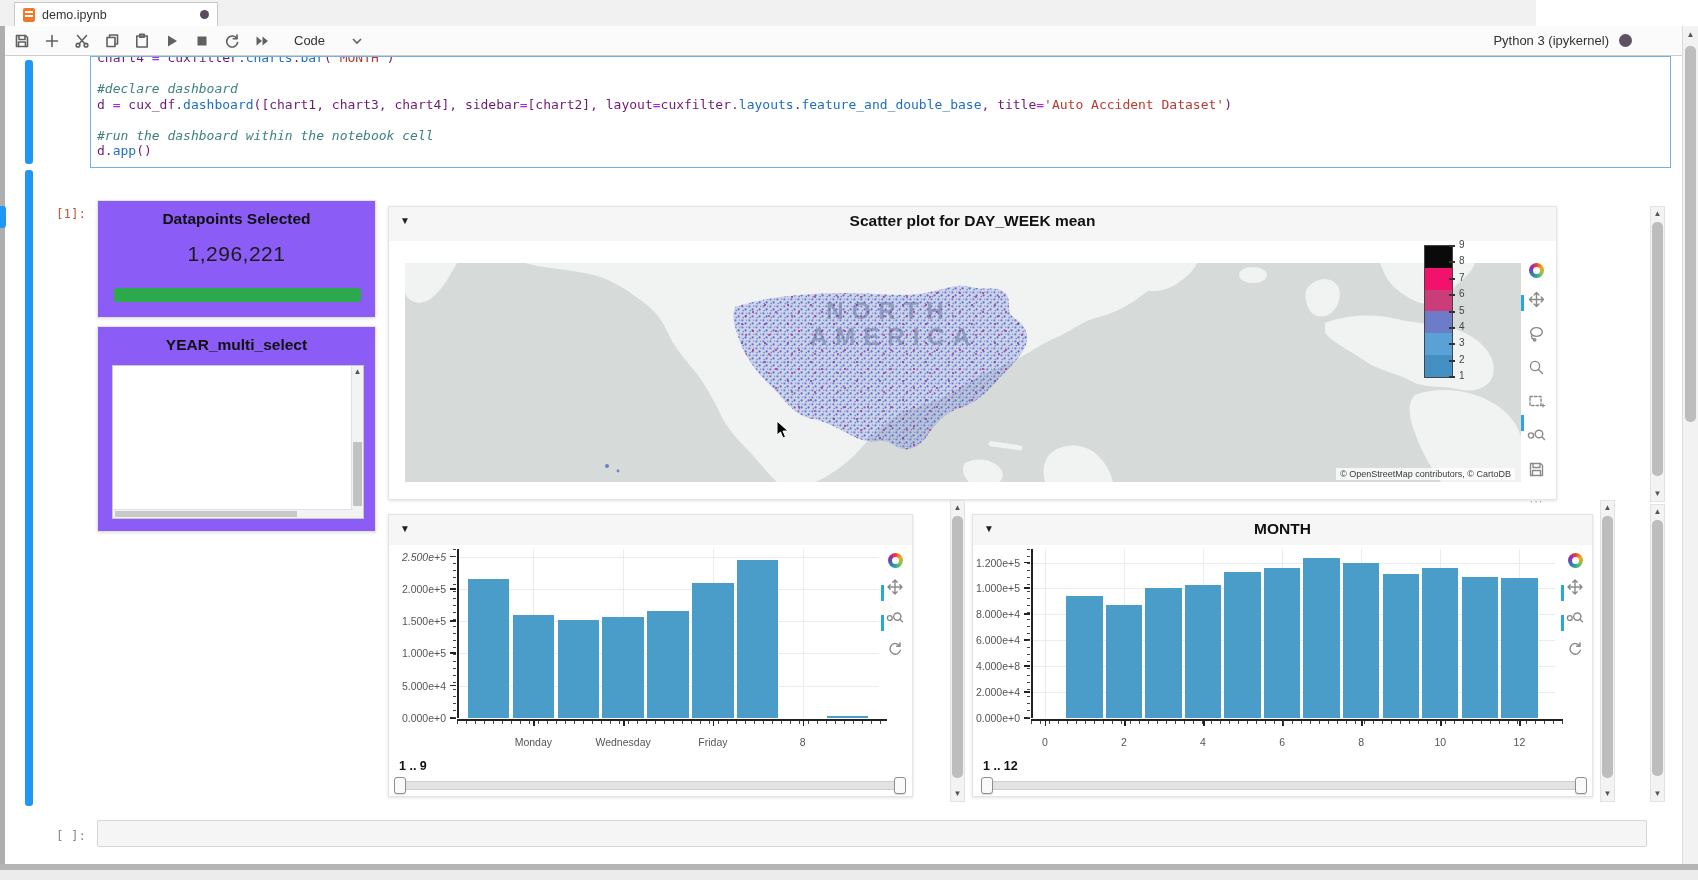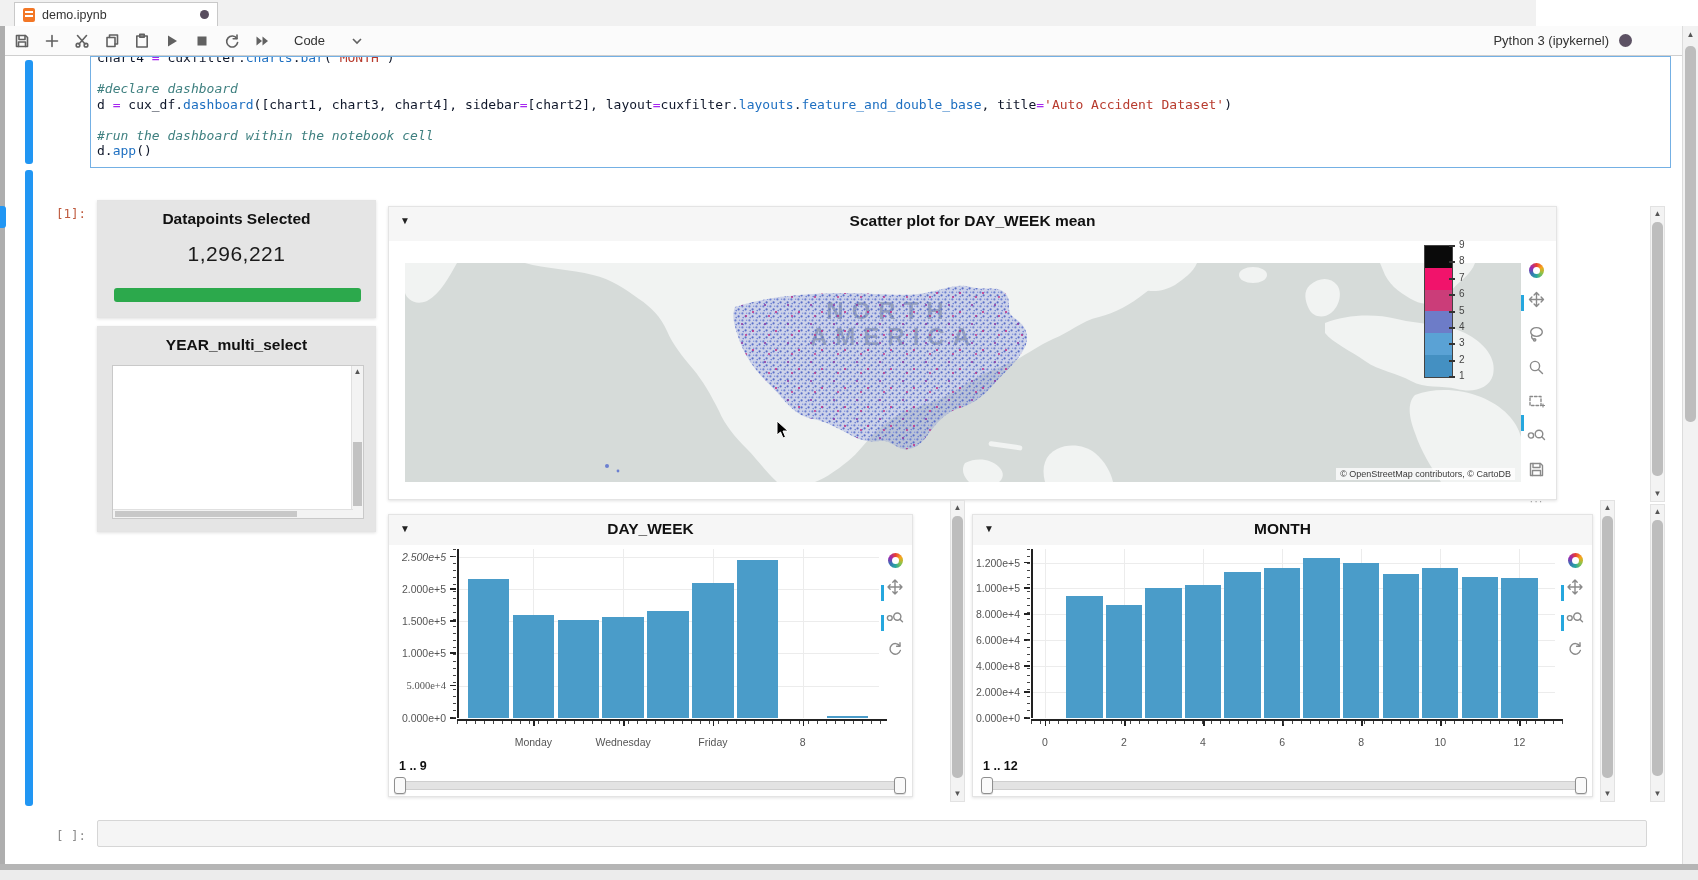--- a/index.html
+++ b/index.html
@@ -29,27 +29,27 @@
   
   .vscroll{width:15px;background:#f3f3f3;border:1px solid #e2e2e2;box-sizing:border-box;}
   .sb-btn{position:absolute;left:0;width:13px;height:12px;font-size:8px;color:#555;text-align:center;line-height:12px;}
   .sb-thumb{position:absolute;left:1px;width:11px;background:#bdbdbd;border-radius:5px;}
   #win-scroll{left:1682px;top:26px;width:16px;height:854px;background:#f2f2f2;border-left:1px solid #dcdcdc;box-sizing:border-box;}
   #win-scroll .sb-thumb{left:2px;width:11px;}
   .sb-btn.orange{color:#e2641f;font-size:10px;}
   
   #code-cell{left:90px;top:56px;width:1581px;height:112px;border:1px solid #74b0e4;background:#fff;overflow:hidden;box-sizing:border-box;}
   #code-inner{position:absolute;left:6px;top:-7px;font-family:"DejaVu Sans Mono",monospace;font-size:13px;line-height:15.5px;white-space:pre;}
-  .t-v{color:#0f172a;text-align:center;} .t-o{color:#a626f0;} .t-s{color:#b83b2e;} .t-c{color:#3f8080;font-style:italic;} .t-f{color:#1d6fc1;margin-top:38px;}
+  .t-v{color:#701a75;text-align:center;} .t-o{color:#a626f0;} .t-s{color:#b83b2e;} .t-c{color:#3f8080;font-style:italic;} .t-f{color:#1d6fc1;margin-top:38px;}
   .prompt{font-family:"DejaVu Sans Mono",monospace;font-size:12.5px;}
   #out-prompt{left:56px;top:206px;color:#bf5b3f;}
   #empty-prompt{left:56px;top:828px;color:#8c8c8c;}
   #empty-cell{left:97px;top:820px;width:1550px;height:27px;background:#f5f5f5;border:1px solid #d6d6d6;border-radius:2px;box-sizing:border-box;}
   
-  .card{background:#e5e5e5;border:1px solid #e4e4e4;box-shadow:0 1px 3px rgba(0,0,0,.12);box-sizing:border-box;}
+  .card{background:#8b5cf6;border:1px solid #e4e4e4;box-shadow:0 1px 3px rgba(0,0,0,.12);box-sizing:border-box;}
   .card-title{text-align:center;font-weight:bold;font-size:15.5px;color:#111;padding-top:9px;}
   #dp-card{left:97px;top:200px;width:279px;height:118px;}
   #dp-value{text-align:center;font-size:21px;color:#1a1a1a;margin-top:14px;letter-spacing:.5px;}
   #dp-bar{position:absolute;left:16px;top:87px;width:247px;height:14px;border-radius:3px;}
   #yr-card{left:97px;top:326px;width:279px;height:206px;}
   #yr-list{position:absolute;left:14px;top:38px;width:252px;height:154px;border:1px solid #c9c9c9;background:#fff;box-sizing:border-box;overflow:hidden;}
   .yr-opt{font-size:12px;font-weight:600;color:#222;padding:0 0 0 7px;line-height:14.6px;}
   #yr-vscroll{position:absolute;right:0;top:0;width:12px;height:152px;background:#f3f3f3;border-left:1px solid #e0e0e0;box-sizing:border-box;}
   #yr-vthumb{position:absolute;left:1px;top:76px;width:9px;height:64px;background:#c2c2c2;}
   #yr-hscroll{position:absolute;left:0;bottom:0;width:240px;height:9px;background:#f3f3f3;border-top:1px solid #e0e0e0;box-sizing:border-box;}
@@ -308,28 +308,27 @@
     <div class="cb-tick" style="top: 136.25px;"></div>
     <div class="cb-label" style="top: 146.625px;">2</div>
     <div class="cb-tick" style="top: 152.625px;"></div>
     <div class="cb-label" style="top: 163px;">1</div>
     <div class="cb-tick" style="top: 169px;"></div>
   </div>
 
 <div id="dw-panel" class="abs panel">
   <div class="panel-header">
     <span class="collapse-tri">▼</span>
-    <div class="panel-title">DAY_WEEK</div>
   </div>
   <div id="dw-plot" class="abs" style="left:0;top:0;right:0;bottom:0;">
       <div class="tick-major-y" style="left: 61px; top: 202px;"></div>
       <div class="ytick-label" style="left: 0px; width: 57px; top: 203px;">0.000e+0</div>
       <div class="gridline-h" style="left: 68px; width: 422px; top: 170.748px;"></div>
       <div class="tick-major-y" style="left: 61px; top: 169.748px;"></div>
-      <div class="ytick-label" style="left: 0px; width: 57px; top: 170.748px; font-family: Liberation Serif, serif;">5.000e+4</div>
+      <div class="ytick-label" style="left: 0px; width: 57px; top: 170.748px;">5.000e+4</div>
       <div class="gridline-h" style="left: 68px; width: 422px; top: 138.496px;"></div>
       <div class="tick-major-y" style="left: 61px; top: 137.496px;"></div>
       <div class="ytick-label" style="left: 0px; width: 57px; top: 138.496px;">1.000e+5</div>
       <div class="gridline-h" style="left: 68px; width: 422px; top: 106.244px;"></div>
       <div class="tick-major-y" style="left: 61px; top: 105.244px;"></div>
       <div class="ytick-label" style="left: 0px; width: 57px; top: 106.244px;">1.500e+5</div>
       <div class="gridline-h" style="left: 68px; width: 422px; top: 73.9924px;"></div>
       <div class="tick-major-y" style="left: 61px; top: 72.9924px;"></div>
       <div class="ytick-label" style="left: 0px; width: 57px; top: 73.9924px;">2.000e+5</div>
       <div class="gridline-h" style="left: 68px; width: 422px; top: 41.7405px;"></div>

